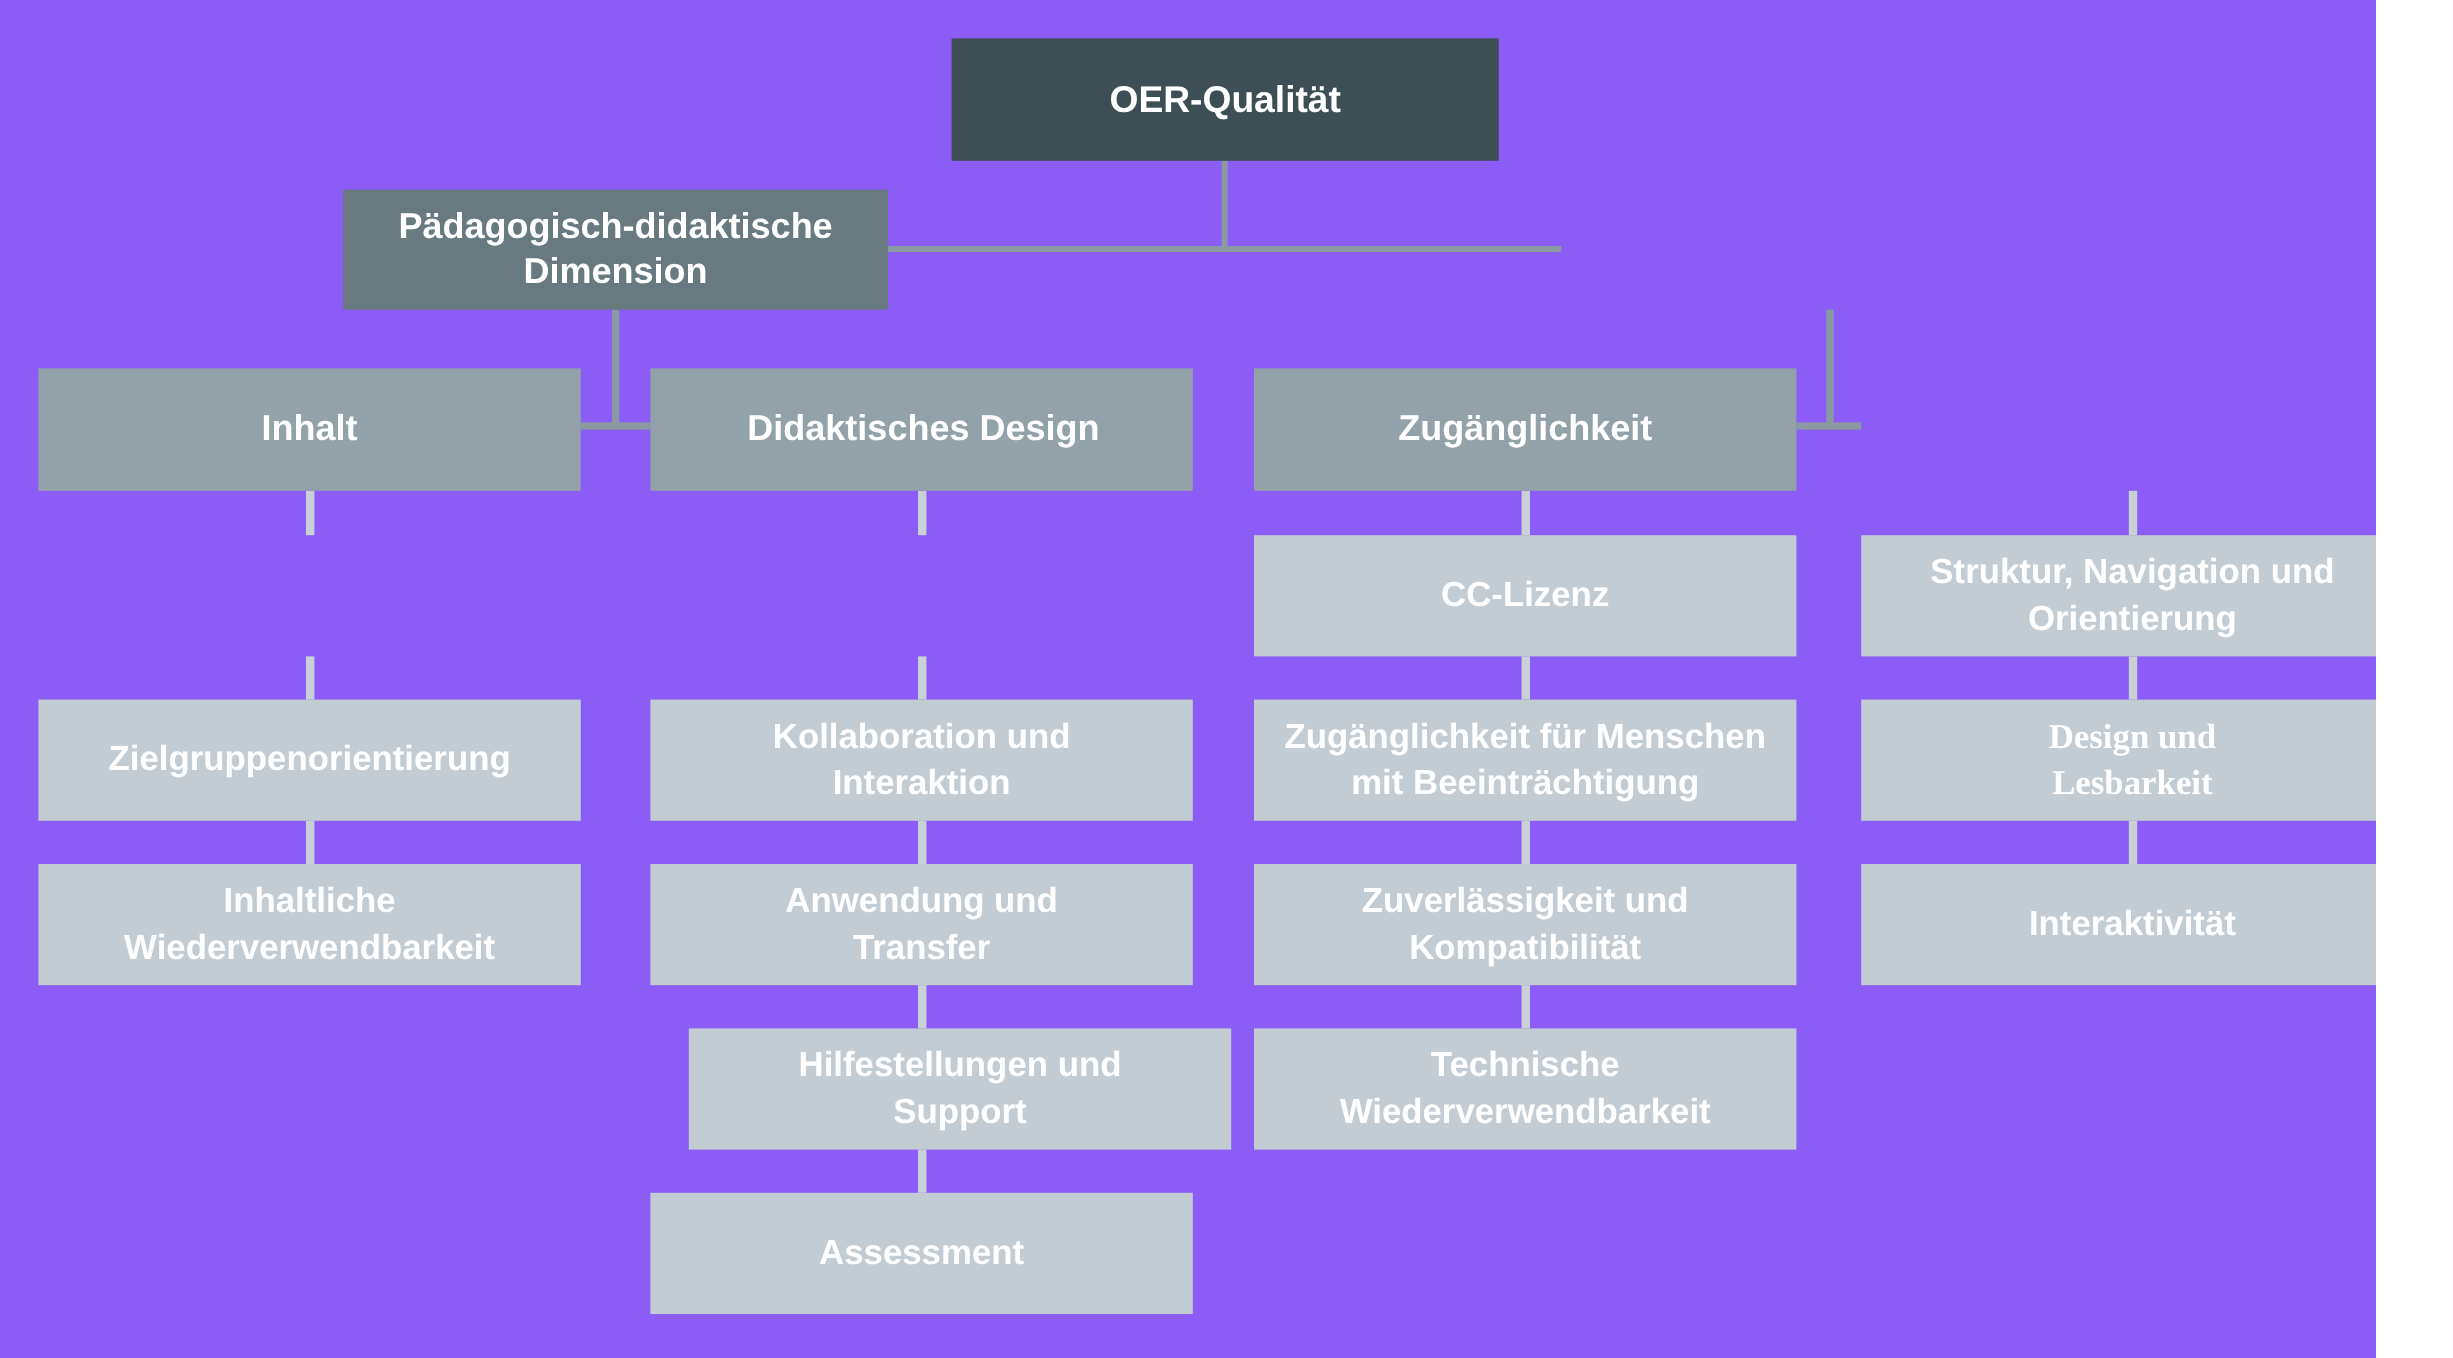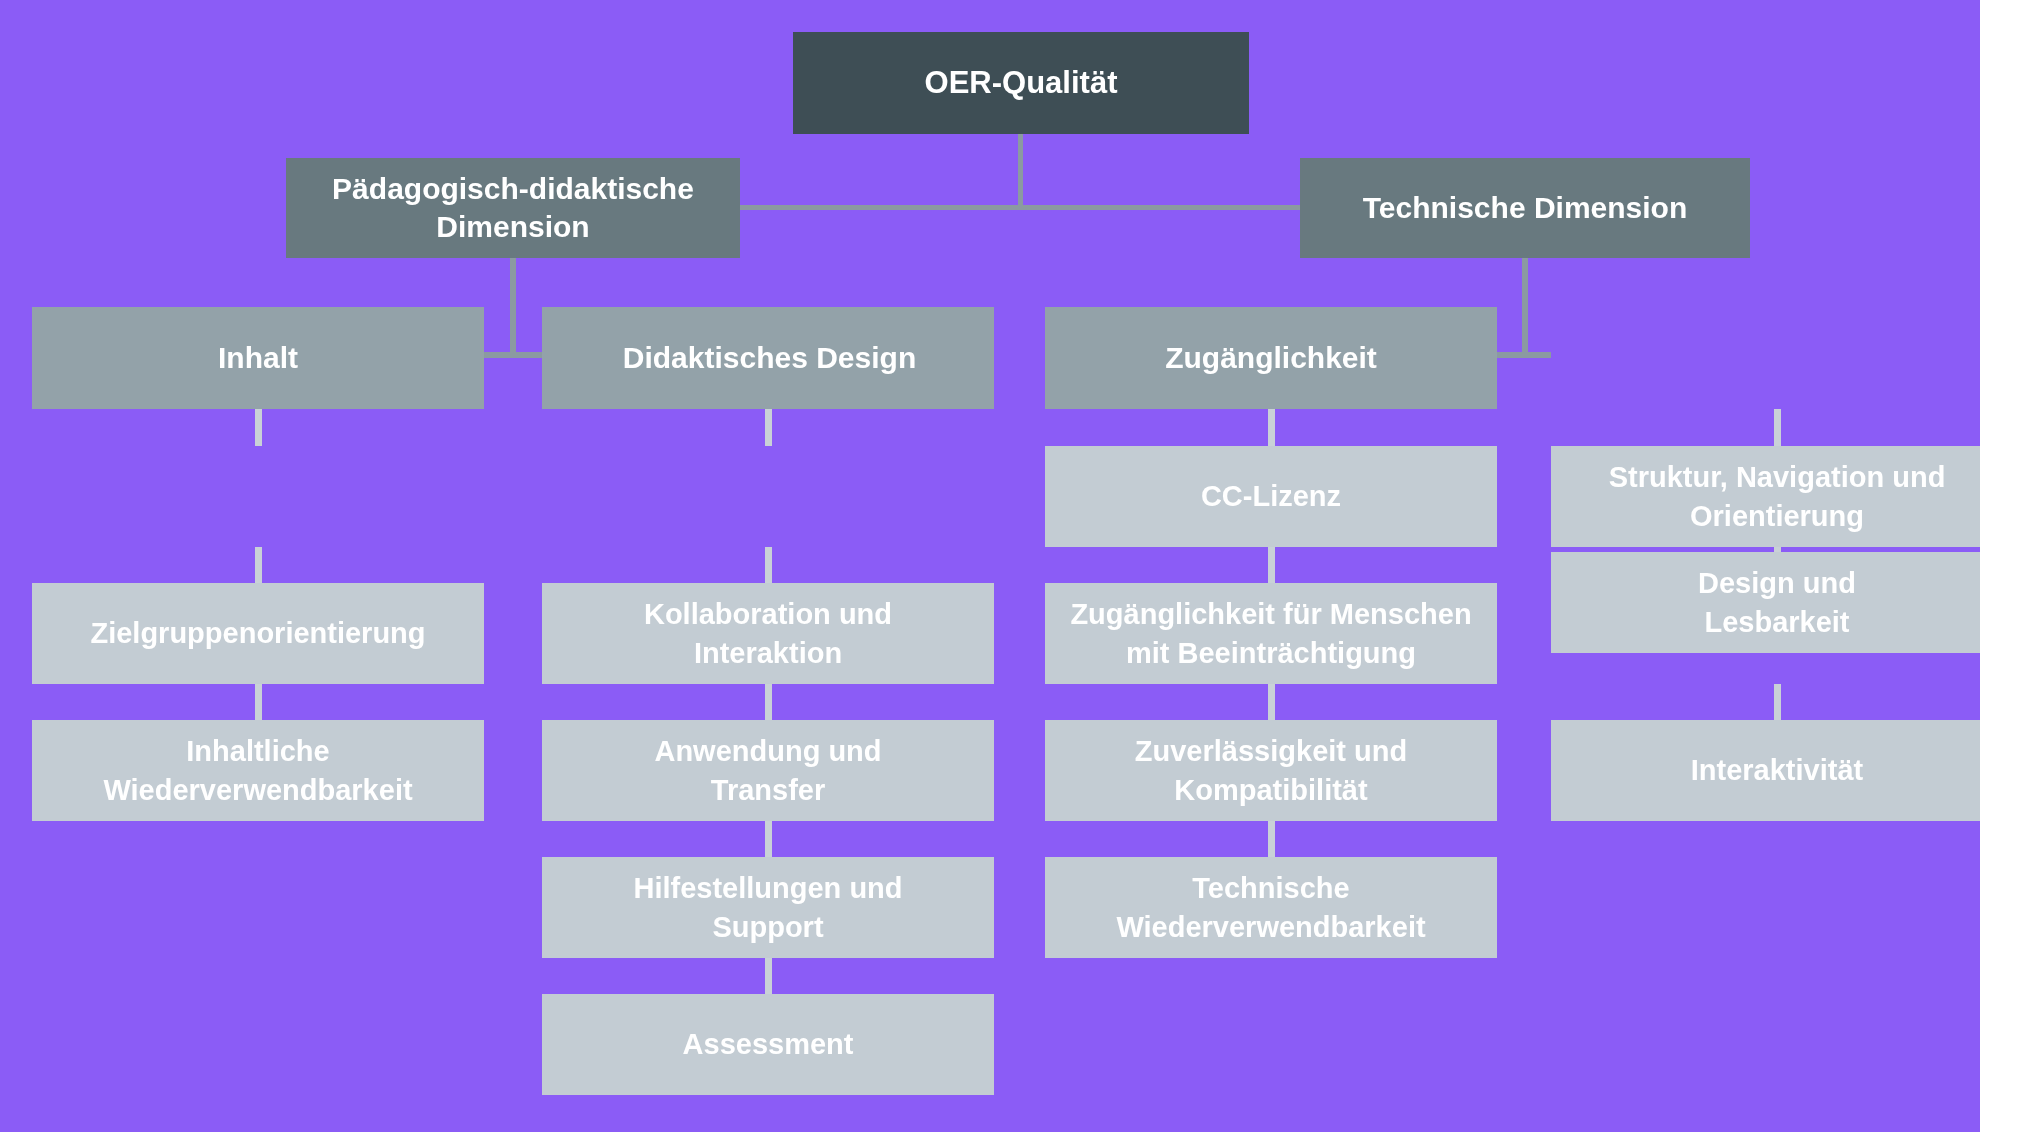--- a/index.html
+++ b/index.html
@@ -56,45 +56,44 @@
   <div class="line line-child" style="left:1268px;top:821px;width:7px;height:36px;"></div>
 
   <div class="line line-child" style="left:1774px;top:409px;width:7px;height:37px;"></div>
   <div class="line line-child" style="left:1774px;top:547px;width:7px;height:36px;"></div>
   <div class="line line-child" style="left:1774px;top:684px;width:7px;height:36px;"></div>
 
   <div class="node root-box" style="left:793px;top:32px;width:456px;height:102px;">OER-Qualität</div>
 
   <div class="node dim-box" style="left:286px;top:158px;width:454px;height:100px;">Pädagogisch-didaktische
 Dimension</div>
-  <div class="node dim-box" style="left:1300px;top:158px;width:450px;height:100px;">Technische Dimension</div>
 
   <div class="node header-box" style="left:32px;top:307px;width:452px;height:102px;">Inhalt</div>
   <div class="node header-box" style="left:542px;top:307px;width:452px;height:102px;padding-left:17px;">Didaktisches Design</div>
   <div class="node header-box" style="left:1045px;top:307px;width:452px;height:102px;">Zugänglichkeit</div>
 
   <div class="node child-box" style="left:32px;top:583px;width:452px;height:101px;">Zielgruppenorientierung</div>
   <div class="node child-box" style="left:32px;top:720px;width:452px;height:101px;">Inhaltliche
 Wiederverwendbarkeit</div>
 
   <div class="node child-box" style="left:542px;top:583px;width:452px;height:101px;">Kollaboration und
 Interaktion</div>
   <div class="node child-box" style="left:542px;top:720px;width:452px;height:101px;">Anwendung und
 Transfer</div>
-  <div class="node child-box" style="left:542px;top:857px;width:452px;height:101px;">Hilfestellungen und
+  <div class="node child-box" style="left:574px;top:857px;width:452px;height:101px;">Hilfestellungen und
 Support</div>
   <div class="node child-box" style="left:542px;top:994px;width:452px;height:101px;">Assessment</div>
 
   <div class="node child-box" style="left:1045px;top:446px;width:452px;height:101px;">CC-Lizenz</div>
   <div class="node child-box" style="left:1045px;top:583px;width:452px;height:101px;">Zugänglichkeit für Menschen
 mit Beeinträchtigung</div>
   <div class="node child-box" style="left:1045px;top:720px;width:452px;height:101px;">Zuverlässigkeit und
 Kompatibilität</div>
   <div class="node child-box" style="left:1045px;top:857px;width:452px;height:101px;">Technische
 Wiederverwendbarkeit</div>
 
   <div class="node child-box" style="left:1551px;top:446px;width:452px;height:101px;">Struktur, Navigation und
 Orientierung</div>
-  <div class="node child-box" style="left:1551px;top:552px;width:452px;height:101px;">Design und
+  <div class="node child-box" style="left:1551px;top:583px;width:452px;height:101px;font-family:Liberation Serif, serif;">Design und
 Lesbarkeit</div>
   <div class="node child-box" style="left:1551px;top:720px;width:452px;height:101px;">Interaktivität</div>
 
 </div>
 
 </body></html>

